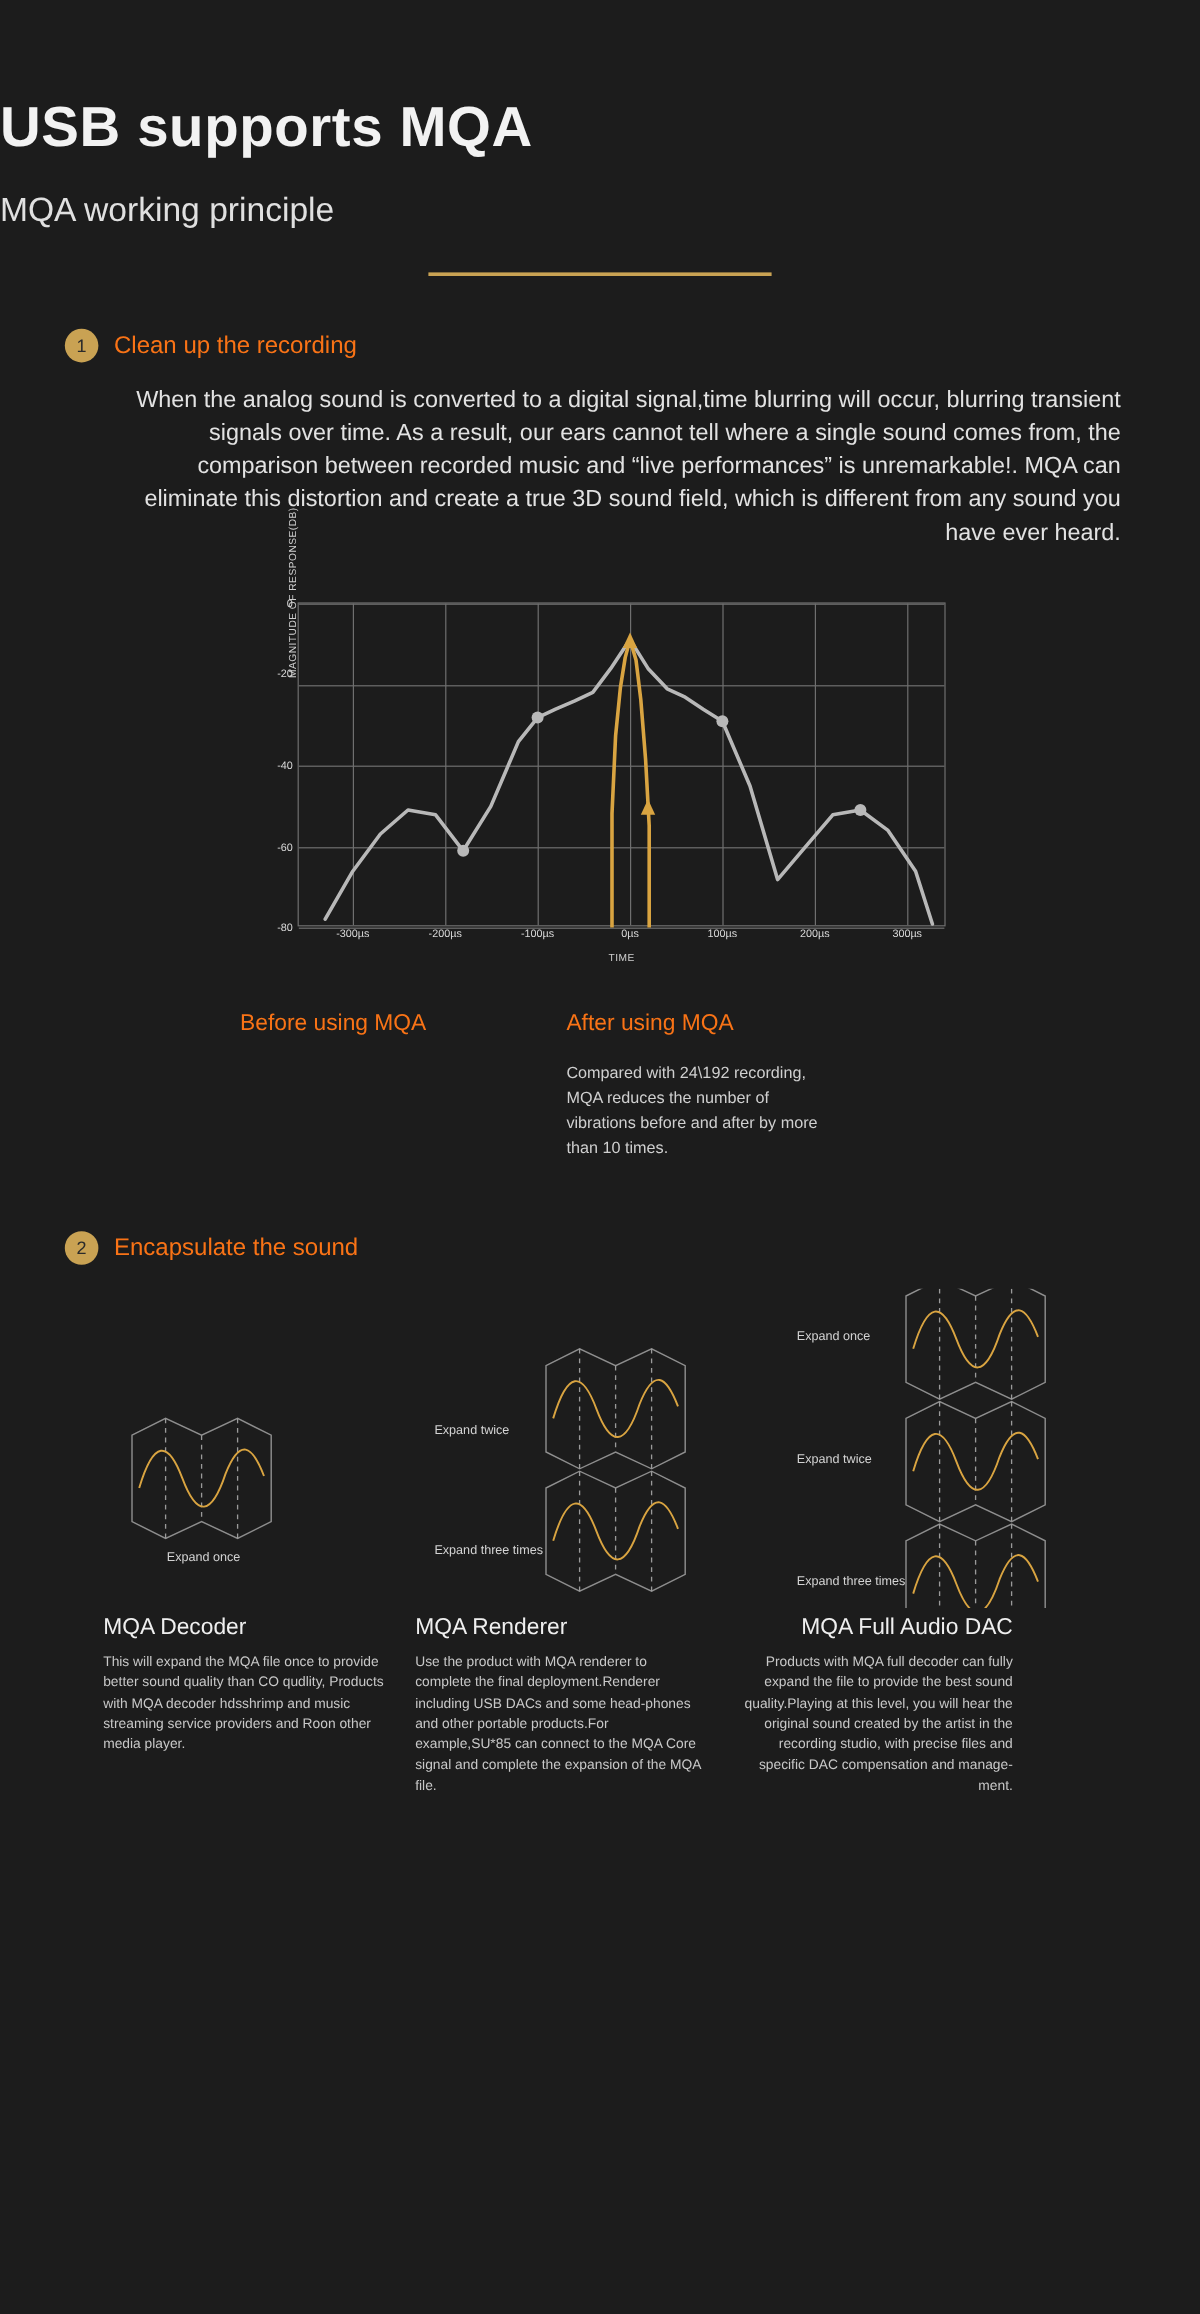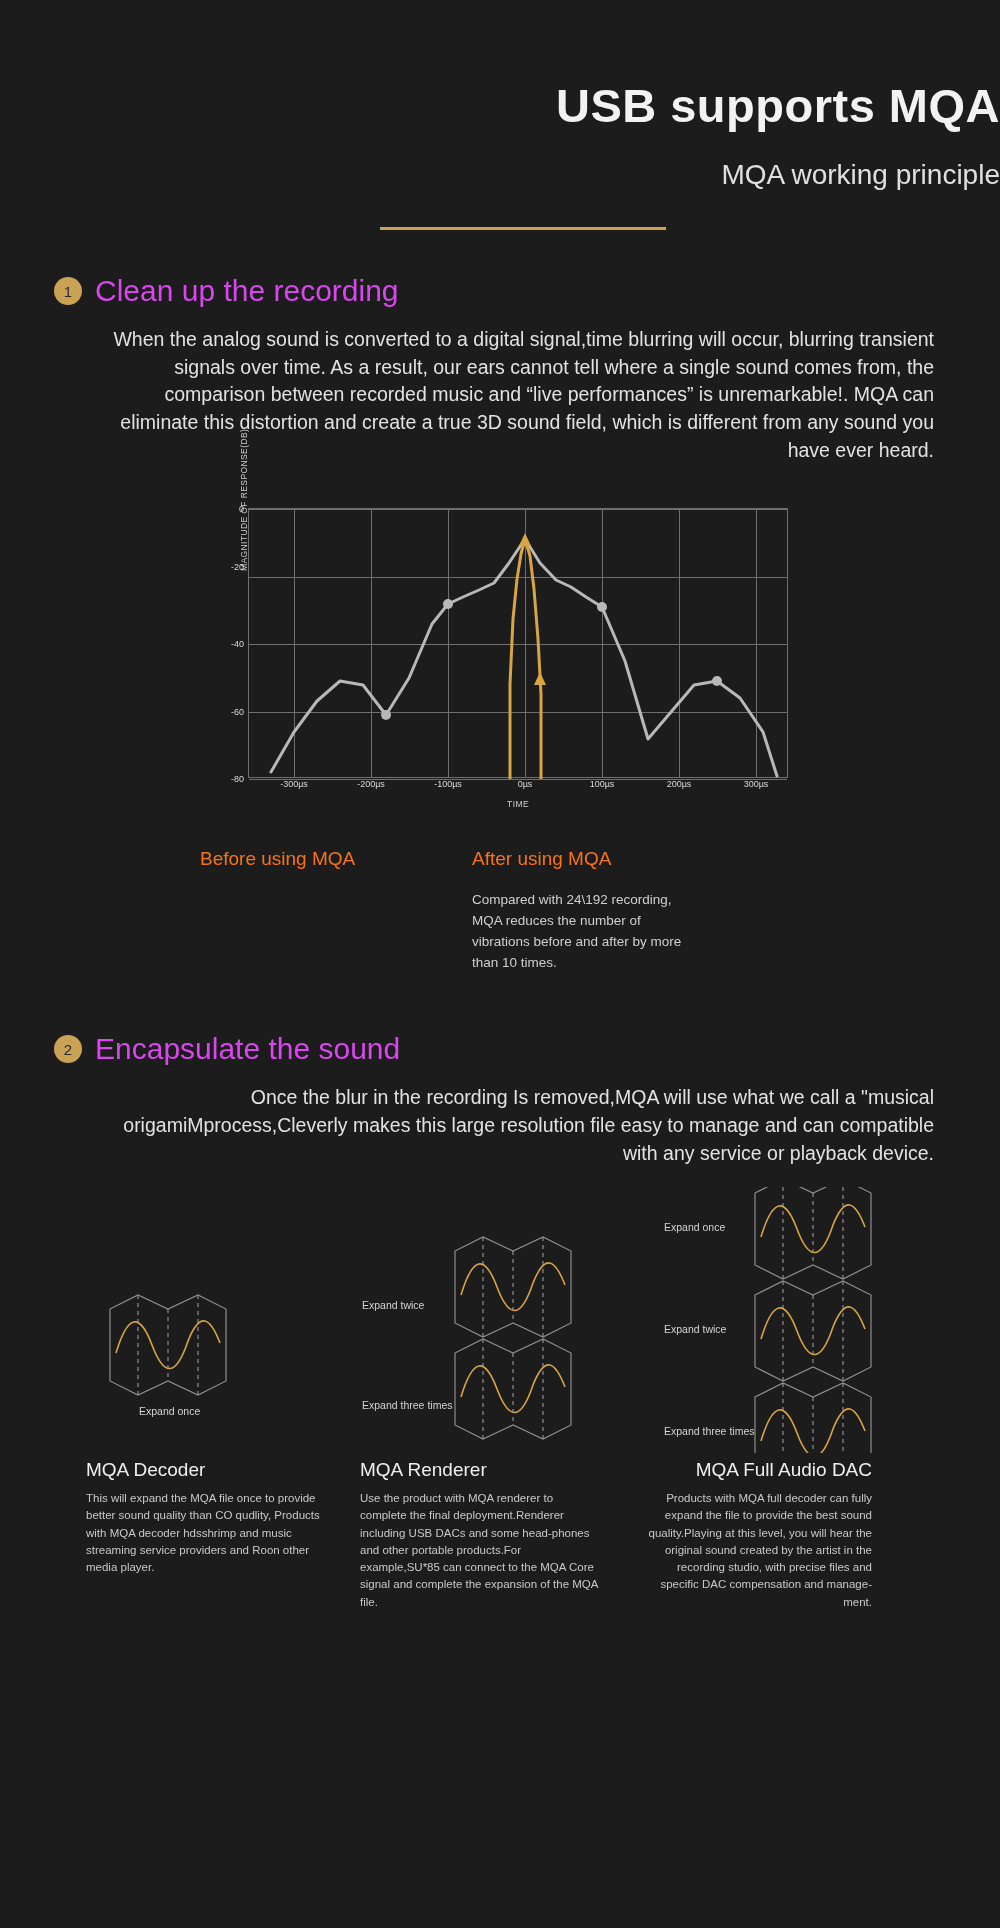--- a/index.html
+++ b/index.html
@@ -12,21 +12,21 @@
     overflow: hidden;
   }
   .page {
     position: relative;
     width: 1000px;
     height: 1928px;
     background: #1c1c1c;
     padding: 0;
   }
   
-  .header { text-align: right; padding-top: 78px; padding-left: 45px; }
+  .header { text-align: left; padding-top: 78px; }
   .title {
     font-size: 47px;
     font-weight: bold;
     letter-spacing: 0.5px;
     color: #f2f2f2;
   }
   .subtitle {
     font-size: 28px;
     font-weight: normal;
     color: #e0e0e0;
@@ -51,22 +51,22 @@
     border-radius: 50%;
     background: #c9a253;
     color: #2b2b2b;
     font-size: 15px;
     display: flex;
     align-items: center;
     justify-content: center;
     flex: 0 0 auto;
   }
   .section-title {
-    font-size: 30px;
-    color: #d946ef;
+    font-size: 20px;
+    color: #f97316;
   }
   .body-text {
     margin: 18px 66px 0 84px;
     font-size: 19.5px;
     line-height: 1.42;
     color: #e2e2e2;
     text-align: right;
   }
   
   .chart-wrap {
@@ -158,21 +158,21 @@
     font-size: 10.5px;
     color: #d3d3d3;
     position: absolute;
     white-space: nowrap;
   }
   
   .cards {
     display: flex;
     margin: 6px 0 0 0;
     padding: 0 70px 0 86px;
-    gap: 42px;
+    gap: 28px;
   }
   .card { width: 240px; }
   .card-title { font-size: 19px; color: #efefef; margin-bottom: 9px; }
   .card-body { font-size: 11.5px; line-height: 1.5; color: #c8c8c8; }
   .card:nth-child(2) { margin-left: -8px; }
   .card:nth-child(3) { width: 230px; text-align: right; }
 </style>
 </head>
 <body>
 
@@ -248,21 +248,20 @@
     <div class="ba-col">
       <div class="ba-title">After using MQA</div>
       <div class="ba-text">Compared with 24\192 recording, MQA reduces the number of vibrations before and after by more than 10 times.</div>
     </div>
   </div>
 
   <div class="section-head" style="margin-top:58px">
     <div class="num-badge">2</div>
     <div class="section-title">Encapsulate the sound</div>
   </div>
-  <div class="body-text">Once the blur in the recording Is removed,MQA will use what we call a "musical origamiMprocess,Cleverly makes this large resolution file easy to manage and can compatible with any service or playback device.</div>
 
   <div class="folds">
     <svg width="1000" height="266" viewBox="0 0 1000 266" style="position:absolute;left:0;top:0">
       <defs>
         <g id="foldshape">
           <path d="M0,14 L28,0 L58,14 L88,0 L116,14 L116,86 L88,100 L58,86 L28,100 L0,86 Z" fill="none" stroke="#8d8d8d" stroke-width="1.2"></path>
           <line x1="28" y1="0" x2="28" y2="100" stroke="#9a9a9a" stroke-width="1.1" stroke-dasharray="4,4"></line>
           <line x1="58" y1="14" x2="58" y2="86" stroke="#9a9a9a" stroke-width="1.1" stroke-dasharray="4,4"></line>
           <line x1="88" y1="0" x2="88" y2="100" stroke="#9a9a9a" stroke-width="1.1" stroke-dasharray="4,4"></line>
           <path d="M6,58 C18,18 30,18 42,50 C54,82 66,82 78,46 C90,16 100,22 110,48" fill="none" stroke="#d9a441" stroke-width="1.6"></path>

